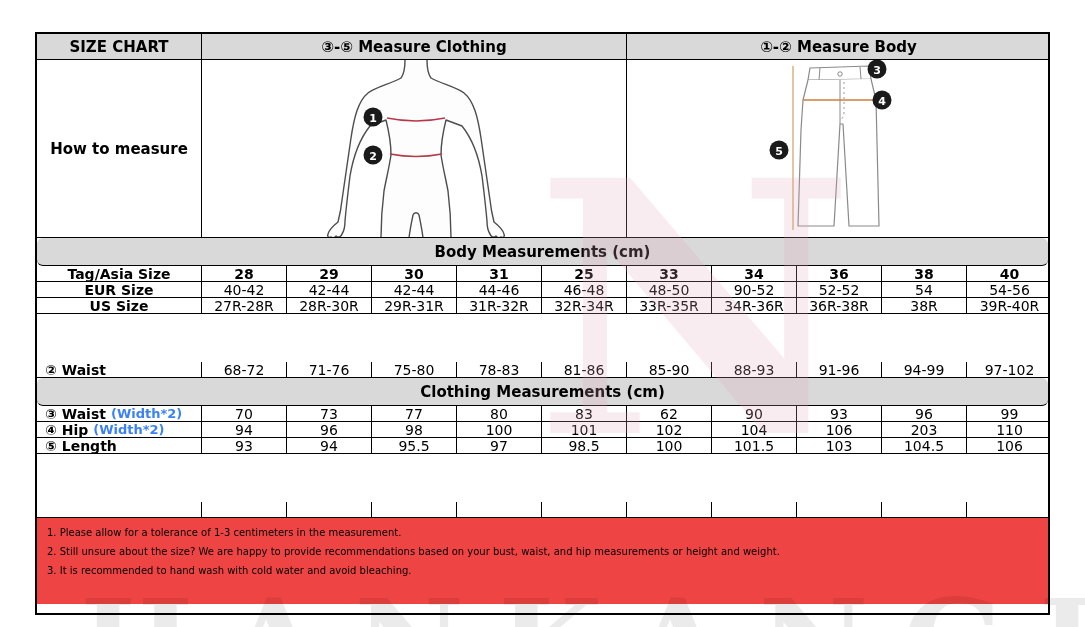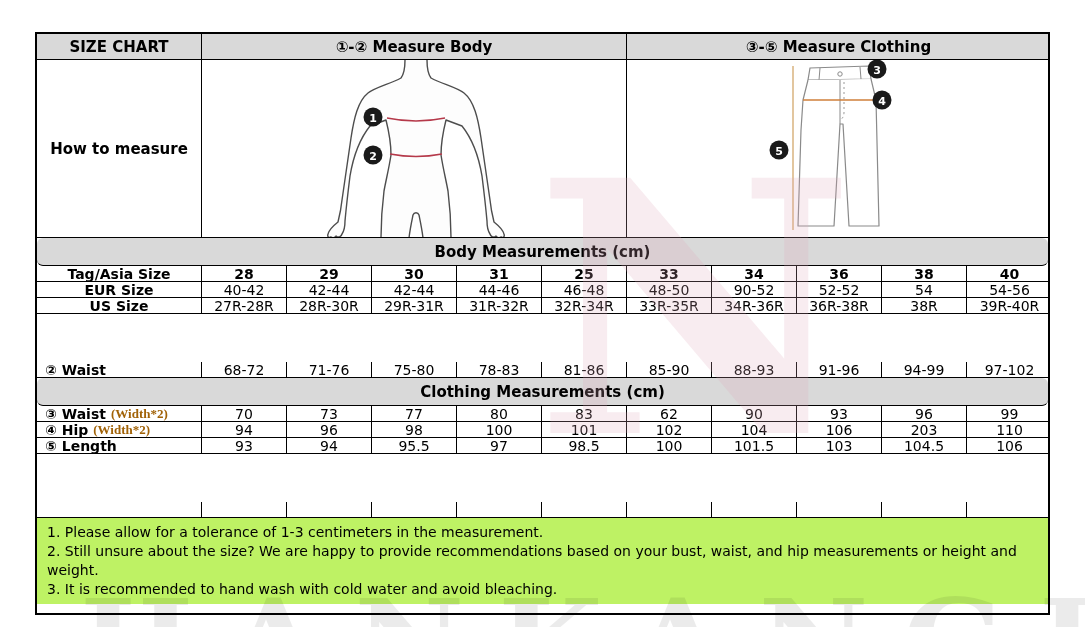--- a/index.html
+++ b/index.html
@@ -46,23 +46,23 @@
   }
   .trow:last-child { border-bottom:1px solid #000;margin-top:48px; }
   .cell {
     display:flex; align-items:center; justify-content:center;
     font-size:14px; border-right:1px solid #000; white-space:nowrap; overflow:hidden;
   }
   .cell:last-child { border-right:none; }
   .cell.label { font-weight:bold; }
   .cell.label.left { justify-content:flex-start; padding-left:8px; }
   .bold-vals .cell.val { font-weight:bold;text-align:right; }
-  .suffix { color:#a16207; font-size:13px; font-weight:bold; margin-left:5px;font-family:Liberation Serif, serif; }
-  
-  .notes { height:86px; padding:5px 10px 0 10px; font-size:14px; line-height:19px; background:#bef264; }
+  .suffix { color:#3b82f6; font-size:13px; font-weight:bold; margin-left:5px; }
+  
+  .notes { height:86px; padding:5px 10px 0 10px; font-size:10px; line-height:19px; background:#ef4444; }
   .note-line { white-space:normal; }
   
   .wm-pink {
     position:absolute; left:535px; top:140px; font-size:350px; line-height:340px;
     font-weight:bold; color:rgba(225,170,185,0.22); pointer-events:none; z-index:5;
     font-family:"DejaVu Serif","Liberation Serif",serif;
   }
   .wm-bottom {
     position:absolute; left:80px; top:583px; font-size:120px; line-height:120px;
     font-weight:bold; letter-spacing:34px; color:rgba(0,0,0,0.08);
@@ -71,22 +71,22 @@
   }
   svg { display:block; }
 </style>
 </head>
 <body>
 
 <div class="chart">
 
   <div class="head-row">
     <div class="head-cell">SIZE CHART</div>
+    <div class="head-cell">③-⑤ Measure Clothing</div>
     <div class="head-cell">①-② Measure Body</div>
-    <div class="head-cell">③-⑤ Measure Clothing</div>
   </div>
 
   <div class="diagram-row">
     <div class="diagram-cell how-to">How to measure</div>
 
     <div class="diagram-cell">
       <svg width="424" height="178" viewBox="0 0 424 178">
 
         <path d="M 203 0 C 203 8 202 14 199 18 C 188 24 174 27 166 33 C 156 41 152 58 149 78
              C 146 98 143 118 140 140 C 139 150 137 158 136 162

